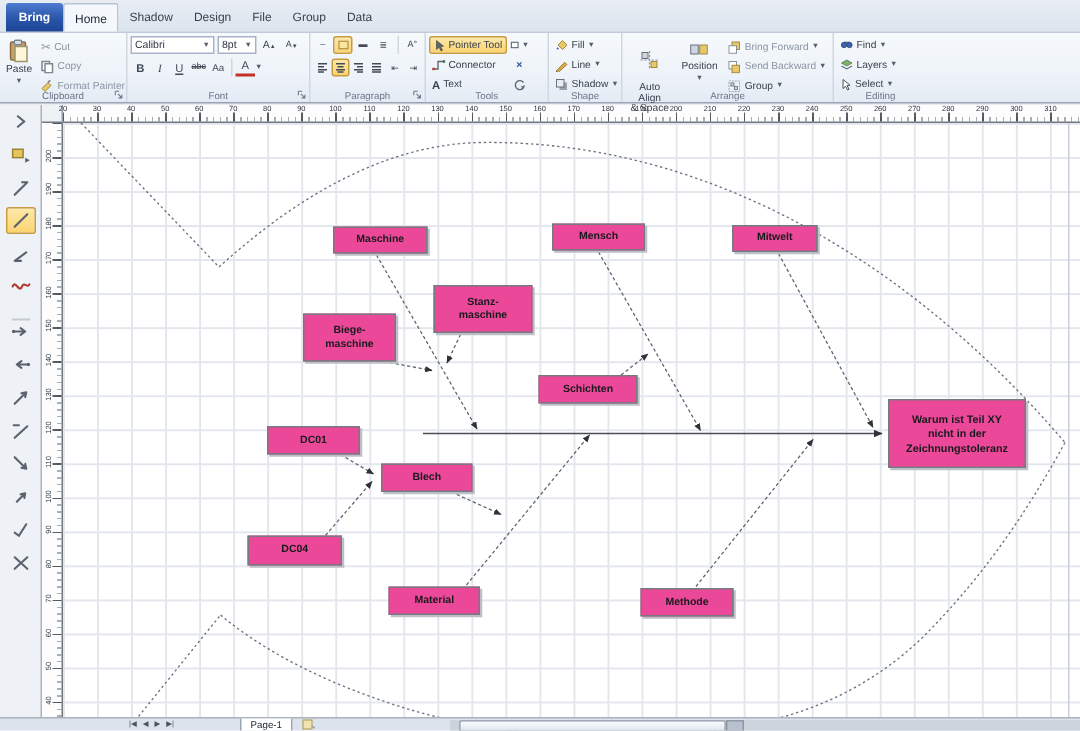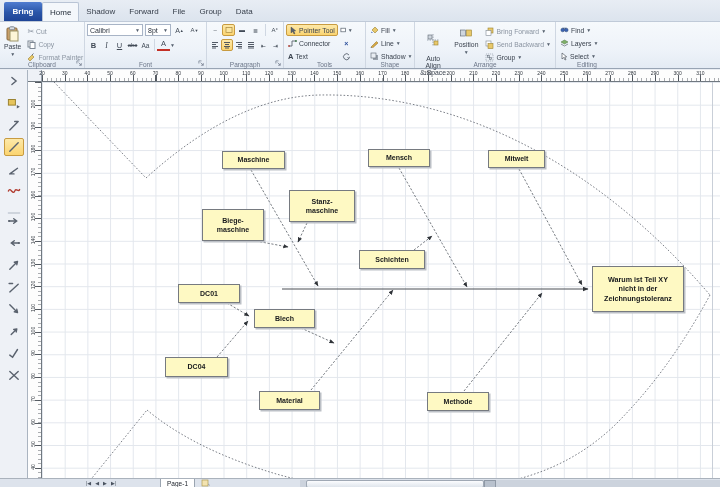--- a/index.html
+++ b/index.html
@@ -70,21 +70,21 @@
 
   
   .canvas { position:absolute; left:42px; top:82px; width:678px; height:396px; background:#fff;
     background-image:
       linear-gradient(#e3e7ed 1px, transparent 1px),
       linear-gradient(90deg, #e3e7ed 1px, transparent 1px);
     background-size:22.7px 22.7px; z-index:1; }
   .page-edge { position:absolute; top:0; height:100%; width:1px; background:#c9cfd8; }
   #diagram-svg { position:absolute; left:0; top:0; width:720px; height:487px; z-index:2;
     pointer-events:none; }
-  .shape-box { position:absolute; background:#fef9c3; border:1px solid #767a80;
+  .shape-box { position:absolute; background:#ec4899; border:1px solid #767a80;
     box-shadow:1.5px 1.5px 0 #bcc0c6; display:flex; align-items:center; justify-content:center;
     text-align:center; font-weight:bold; font-size:7px; line-height:1.3; color:#17191c;
     white-space:pre-line; z-index:3; }
 
   
   .bottombar { position:absolute; left:0; top:478px; width:720px; height:9px; background:#dde3ec;
     border-top:1px solid #aab2bc; z-index:7; display:flex; align-items:center; }
   .navbtn { font-size:5px; color:#4a5360; margin-right:4px; line-height:8px; }
   .pagetab { height:9px; background:#fff; border-left:1px solid #9aa4b0; border-right:1px solid #9aa4b0;
     font-size:6.5px; color:#20262e; display:flex; align-items:center; padding:0 6px; }
@@ -98,21 +98,21 @@
 </head>
 <body>
 
 <div id="app">
 
   <div class="tabrow">
     <div class="file-tab">Bring</div>
     <div id="tabs-container" style="display:flex;align-items:flex-end;">
         <div class="rtab active">Home</div>
         <div class="rtab">Shadow</div>
-        <div class="rtab">Forward</div>
+        <div class="rtab">Design</div>
         <div class="rtab">File</div>
         <div class="rtab">Group</div>
         <div class="rtab">Data</div>
       </div>
   </div>
 
   <div class="ribbon">
 
     <div class="rgroup" style="width:85px;">
       <div style="display:flex;gap:2px;">

